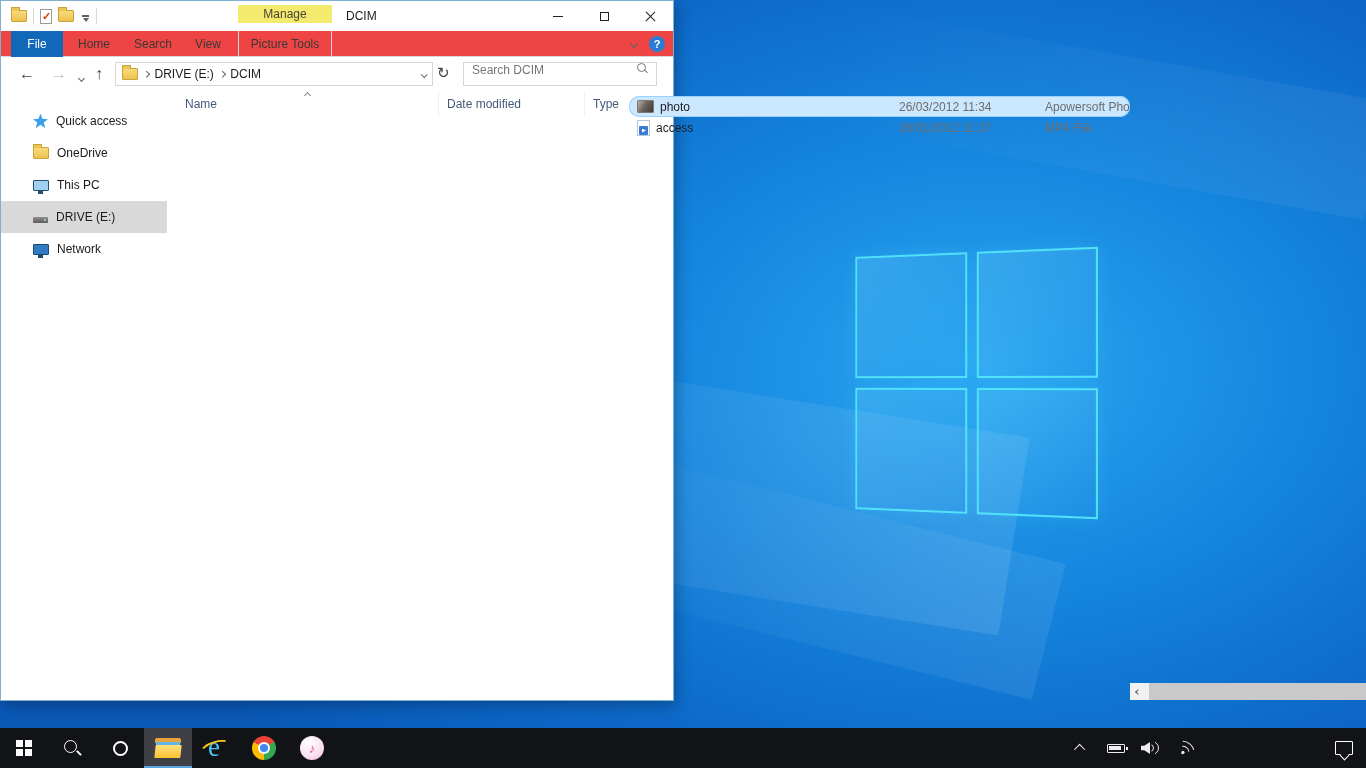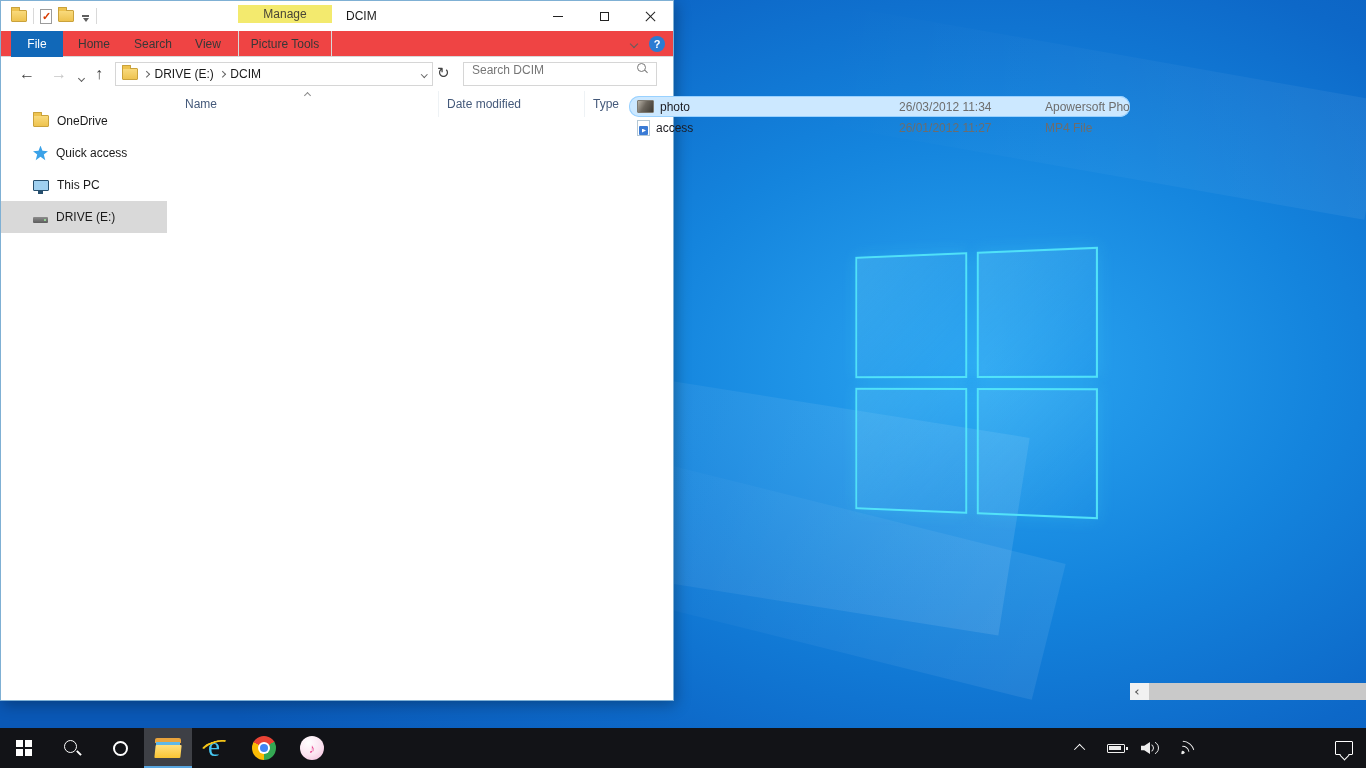--- a/index.html
+++ b/index.html
@@ -259,34 +259,38 @@
       <div class="searchbox">
         <span>Search DCIM</span>
         <span class="spacer"></span>
         <span class="mag"></span>
       </div>
     </div>
 
     <div class="body">
       <div class="sidebar">
         <div class="side-item">
+          <span class="ic-star"></span>
+          <span>Quick access</span>
+        </div>
+        <div class="side-item">
           <span class="folder-ic"></span>
           <span>OneDrive</span>
-        </div>
-        <div class="side-item">
-          <span class="ic-star"></span>
-          <span>Quick access</span>
         </div>
         <div class="side-item">
           <span class="ic-pc"></span>
           <span>This PC</span>
         </div>
         <div class="side-item selected">
           <span class="ic-drive"></span>
           <span>DRIVE (E:)</span>
+        </div>
+        <div class="side-item">
+          <span class="ic-net"></span>
+          <span>Network</span>
         </div>
       </div>
 
       <div class="filearea">
         <div class="headers">
           <span class="sort-chev chev up"></span>
           <div class="hcol c-name">Name</div>
           <div class="hcol c-date">Date modified</div>
           <div class="hcol c-type">Type</div>
         </div>

